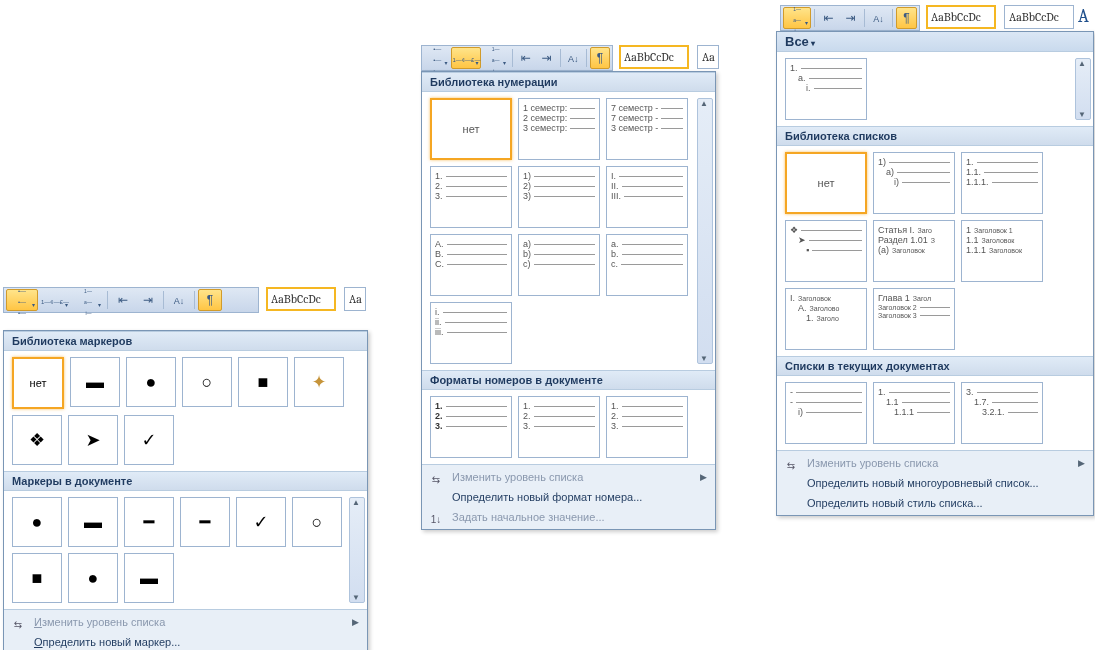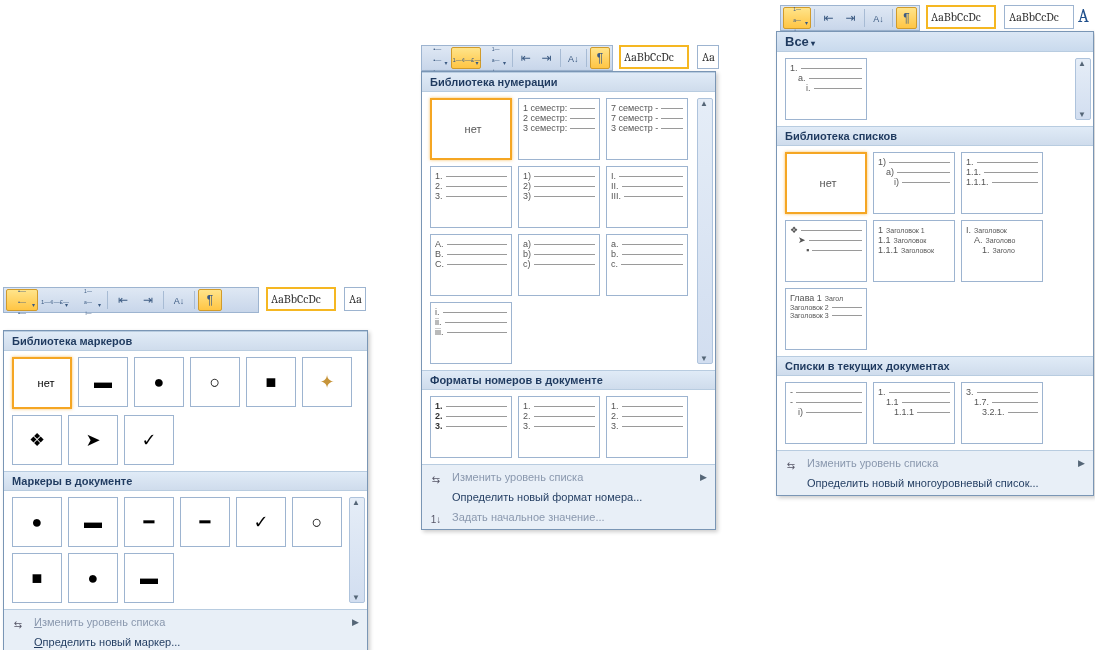--- a/index.html
+++ b/index.html
@@ -90,21 +90,21 @@
     border:1px solid #9db4d0;
     background:#fff;
     display:flex;
     align-items:center;
     justify-content:center;
     font-size:18px;
     color:#000;
   }
   .thumb-lg { width: 82px; height: 62px; border:1px solid #9db4d0; background:#fff; font-size:10px; color:#555;
     padding:4px; box-sizing:border-box; overflow:hidden;}
-  .thumb-lg.sel, .thumb.sel { border:2px solid #f5a623; box-shadow:0 0 3px rgba(245,166,35,.7);padding-left:8px;}
+  .thumb-lg.sel, .thumb.sel { border:2px solid #f5a623; box-shadow:0 0 3px rgba(245,166,35,.7);}
   .thumb-lg .row{display:flex;align-items:center;gap:3px;margin:1px 0;line-height:1;}
   .thumb-lg .row .ln{flex:1;height:1px;background:#9a9a9a;}
   .thumb-lg .row .lb{white-space:nowrap;font-size:9px;color:#555;}
   .thumb-lg .row .lbb{font-weight:bold;color:#333;}
   .thumb-lg .row.in1{margin-left:8px;}
   .thumb-lg .row.in2{margin-left:16px;}
   .menu-area {
     background: #e8eff7;
     border-top:1px solid #b8cce0;
     padding:2px 0;
@@ -516,20 +516,34 @@
           <span class="lb">➤</span>
           <span class="ln"></span>
         </div>
       <div class="row in2">
           <span class="lb">▪</span>
           <span class="ln"></span>
         </div>
     </div>
     <div class="thumb-lg">
       <div class="row">
+          <span class="lb">Статья I.</span>
+          <span class="lb" style="font-size:7px;">Заго</span>
+        </div>
+      <div class="row">
+          <span class="lb">Раздел 1.01</span>
+          <span class="lb" style="font-size:7px;">З</span>
+        </div>
+      <div class="row">
+          <span class="lb">(a)</span>
+          <span class="lb" style="font-size:7px;">Заголовок</span>
+        </div>
+    </div>
+    <div class="thumb-lg">
+      <div class="row">
           <span class="lb">1</span>
           <span class="lb" style="font-size:7px;">Заголовок 1</span>
         </div>
       <div class="row">
           <span class="lb">1.1</span>
           <span class="lb" style="font-size:7px;">Заголовок</span>
         </div>
       <div class="row">
           <span class="lb">1.1.1</span>
           <span class="lb" style="font-size:7px;">Заголовок</span>
@@ -611,14 +625,17 @@
   </div>
   <div class="menu-area">
     <div class="menu-item disabled">
       <span class="menu-icon">⇆</span>
       <span>Изменить уровень списка</span>
         <span class="arrow">▶</span>
     </div>
     <div class="menu-item">
       <span>Определить новый многоуровневый список...</span>
     </div>
+    <div class="menu-item">
+      <span>Определить новый стиль списка...</span>
+    </div>
   </div>
 </div>
 
 </body></html>

